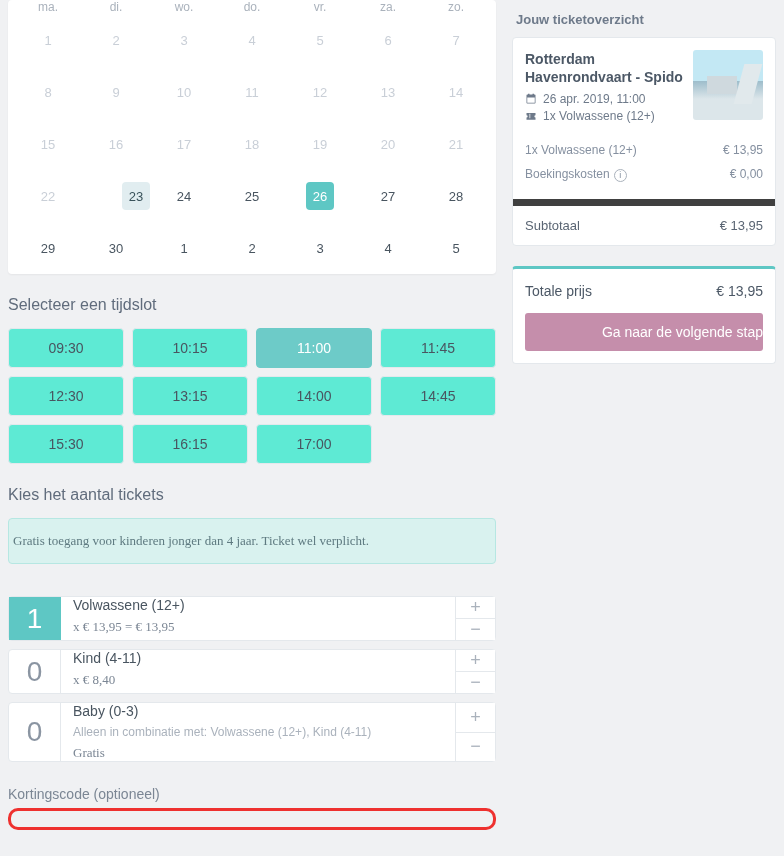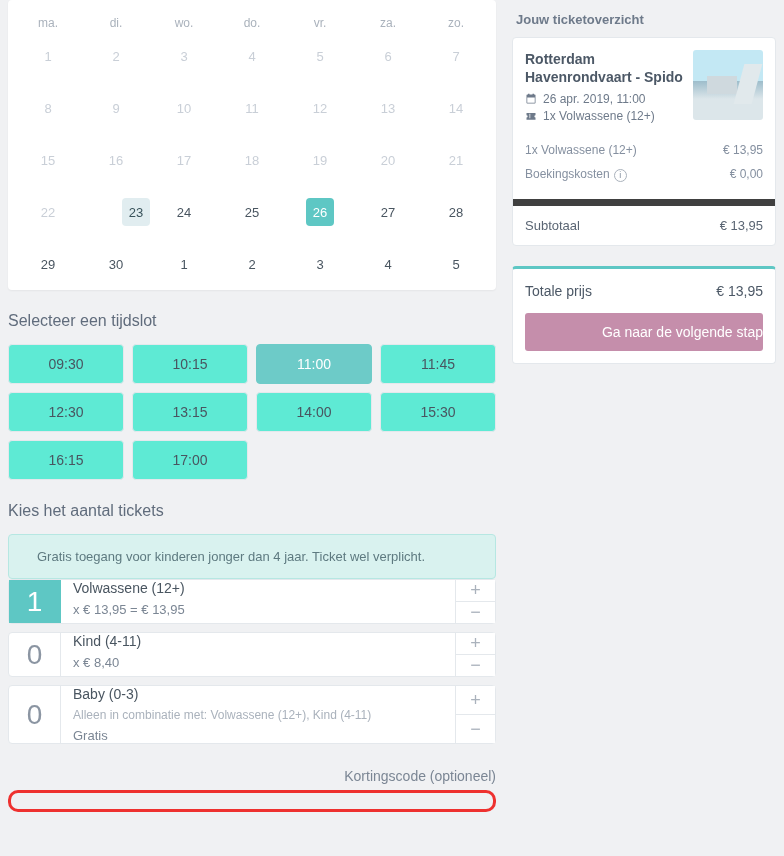--- a/index.html
+++ b/index.html
@@ -14,21 +14,21 @@
   .left { flex: 1; min-width: 0; }
   .right { width: 264px; }
   .card {
     background: #fff;
     border-radius: 4px;
     box-shadow: 0 1px 2px rgba(0,0,0,0.05);
   }
   
   .calendar { padding: 0 6px 12px 6px; }
   .cal-head { display: grid; grid-template-columns: repeat(7,1fr); }
-  .cal-head div { text-align: center; font-size: 12px; color: #aab2bc; padding: 16px 0 12px; }
+  .cal-head div { text-align: center; font-size: 12px; color: #aab2bc; padding: 0 0 12px; }
   .cal-body { display: grid; grid-template-columns: repeat(7,1fr); row-gap: 24px; }
   .cal-day {
     text-align: center; font-size: 13px;
     display: flex; justify-content: center;
   }
   .cal-day span {
     display: inline-flex; align-items: center; justify-content: center;
     width: 28px; height: 28px; border-radius: 4px;
     color: #495560;
   }
@@ -44,46 +44,46 @@
   .slots { display: grid; grid-template-columns: repeat(4, 1fr); gap: 8px; }
   .slot {
     background: #5eead4; border: 1px solid #e4e8ec; border-radius: 4px;
     padding: 11px 0; text-align: center; color: #495560; font-size: 14px;
     cursor: pointer;
   }
   .slot.selected { background: #6dcbc8; border-color: #6dcbc8; color: #fff; }
   
   .banner {
     background: #d9f2ef; border: 1px solid #b6e7e2; border-radius: 4px;
-    padding: 14px 28px; font-size: 13px; color: #5e7a80; margin-bottom: 0;
+    padding: 14px 4px; font-size: 13px; color: #5e7a80; margin-bottom: 32px; font-family: Liberation Serif, serif;
   }
   
   .ticket-row {
     display: flex; border: 1px solid #e4e8ec; border-radius: 4px; margin-bottom: 8px;
     background: #fff;
   }
   .ticket-row:last-child { margin-bottom: 0; }
   .t-qty {
     width: 52px; display: flex; align-items: center; justify-content: center;
     font-size: 28px; font-weight: 300; color: #8b95a2;
     border-right: 1px solid #e4e8ec;
   }
   .t-qty.active { background: #5ec7c4; color: #fff; border-right-color: #5ec7c4; }
   .t-mid { flex: 1; padding: 0 12px; }
   .t-name { color: #495560; font-size: 14px; margin-bottom: 6px; }
   .t-sub { color: #aab2bc; font-size: 12px; margin-bottom: 6px; }
-  .t-price { color: #7b8694; font-size: 13px; }
+  .t-price { color: #7b8694; font-size: 13px; font-family: Liberation Serif, serif; }
   .t-ctrl { width: 40px; display: flex; flex-direction: column; }
   .t-ctrl button {
     flex: 1; border: none; border-left: 1px solid #e4e8ec; background: #fff;
     color: #aab2bc; font-size: 18px; cursor: pointer;
   }
   .t-ctrl button:first-child { border-bottom: 1px solid #e4e8ec; }
   
-  .coupon-label { font-size: 14px; color: #7b8694; margin: 24px 0 6px 0; text-align: right; }
+  .coupon-label { font-size: 14px; color: #7b8694; margin: 24px 0 6px 0; }
   .coupon-wrap {
     display: flex; gap: 8px; padding: 8px;
     border: 3px solid #ee312f; border-radius: 10px;
   }
   
   .right h3 {
     font-size: 13px; color: #6e7a8a; font-weight: 600; padding: 12px 4px 10px;
   }
   .summary-card { background: #fff; border-radius: 4px; border: 1px solid #e4e8ec; }
   .sum-top { display: flex; gap: 10px; padding: 12px; }
@@ -250,20 +250,21 @@
 
     <h2 class="section">Selecteer een tijdslot</h2>
     <div class="slots" id="slots">
         <div class="slot">09:30</div>
         <div class="slot">10:15</div>
         <div class="slot selected">11:00</div>
         <div class="slot">11:45</div>
         <div class="slot">12:30</div>
         <div class="slot">13:15</div>
         <div class="slot">14:00</div>
+        <div class="slot">14:45</div>
         <div class="slot">15:30</div>
         <div class="slot">16:15</div>
         <div class="slot">17:00</div>
       </div>
 
     <h2 class="section">Kies het aantal tickets</h2>
     <div class="banner">Gratis toegang voor kinderen jonger dan 4 jaar. Ticket wel verplicht.</div>
     <div id="ticket-list">
         <div class="ticket-row">
           <div class="t-qty active">1</div>

